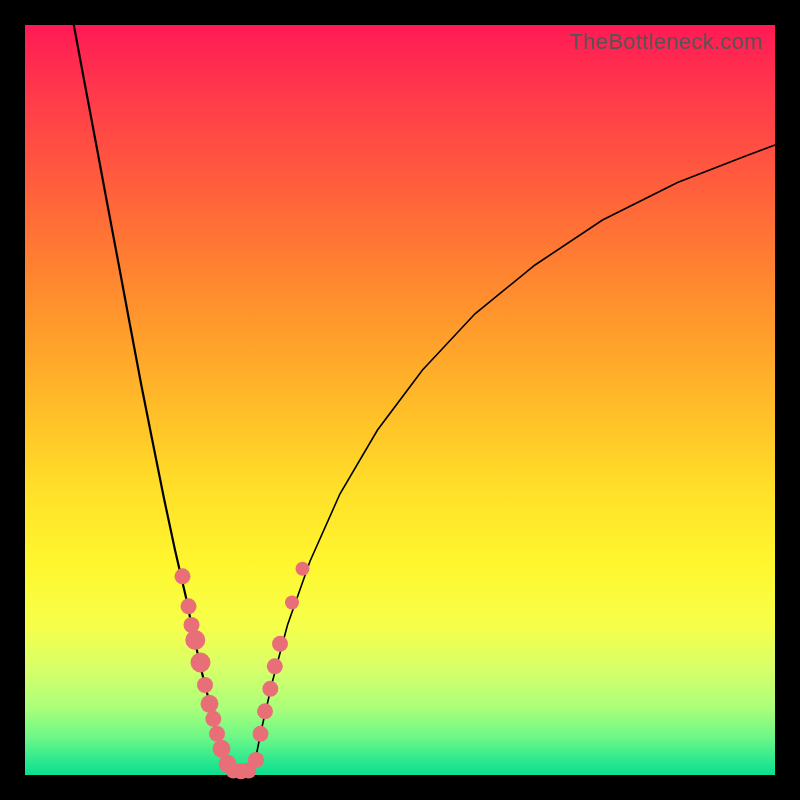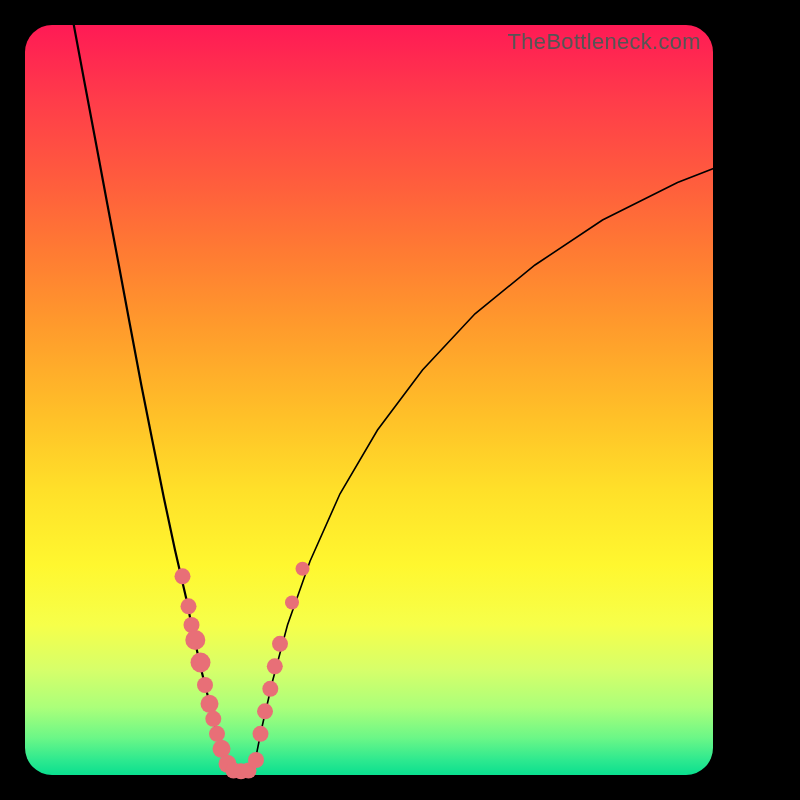--- a/index.html
+++ b/index.html
@@ -16,41 +16,40 @@
     left: 0;
     top: 0;
     width: 800px;
     height: 800px;
     background: #000;
   }
   .plot {
     position: absolute;
     left: 25px;
     top: 25px;
-    width: 688px;
+    width: 750px;
     height: 750px;
     
     background: linear-gradient(
       to bottom,
       #ff1a55 0%,
       #ff3c4a 10%,
       #ff5a3e 20%,
       #ff7a33 30%,
       #ff9a2c 40%,
       #ffc028 52%,
       #ffe029 62%,
       #fff72f 72%,
       #f6ff4a 80%,
       #d6ff6a 86%,
       #abff7a 91%,
       #6cf787 95%,
       #2ee98f 98%,
       #0adf8f 100%
     );
-    border-radius: 27px;
   }
   .watermark {
     position: absolute;
     top: 4px;
     right: 12px;
     color: #555;
     font-size: 22px;
     font-weight: 500;
     letter-spacing: 0.3px;
     user-select: none;

